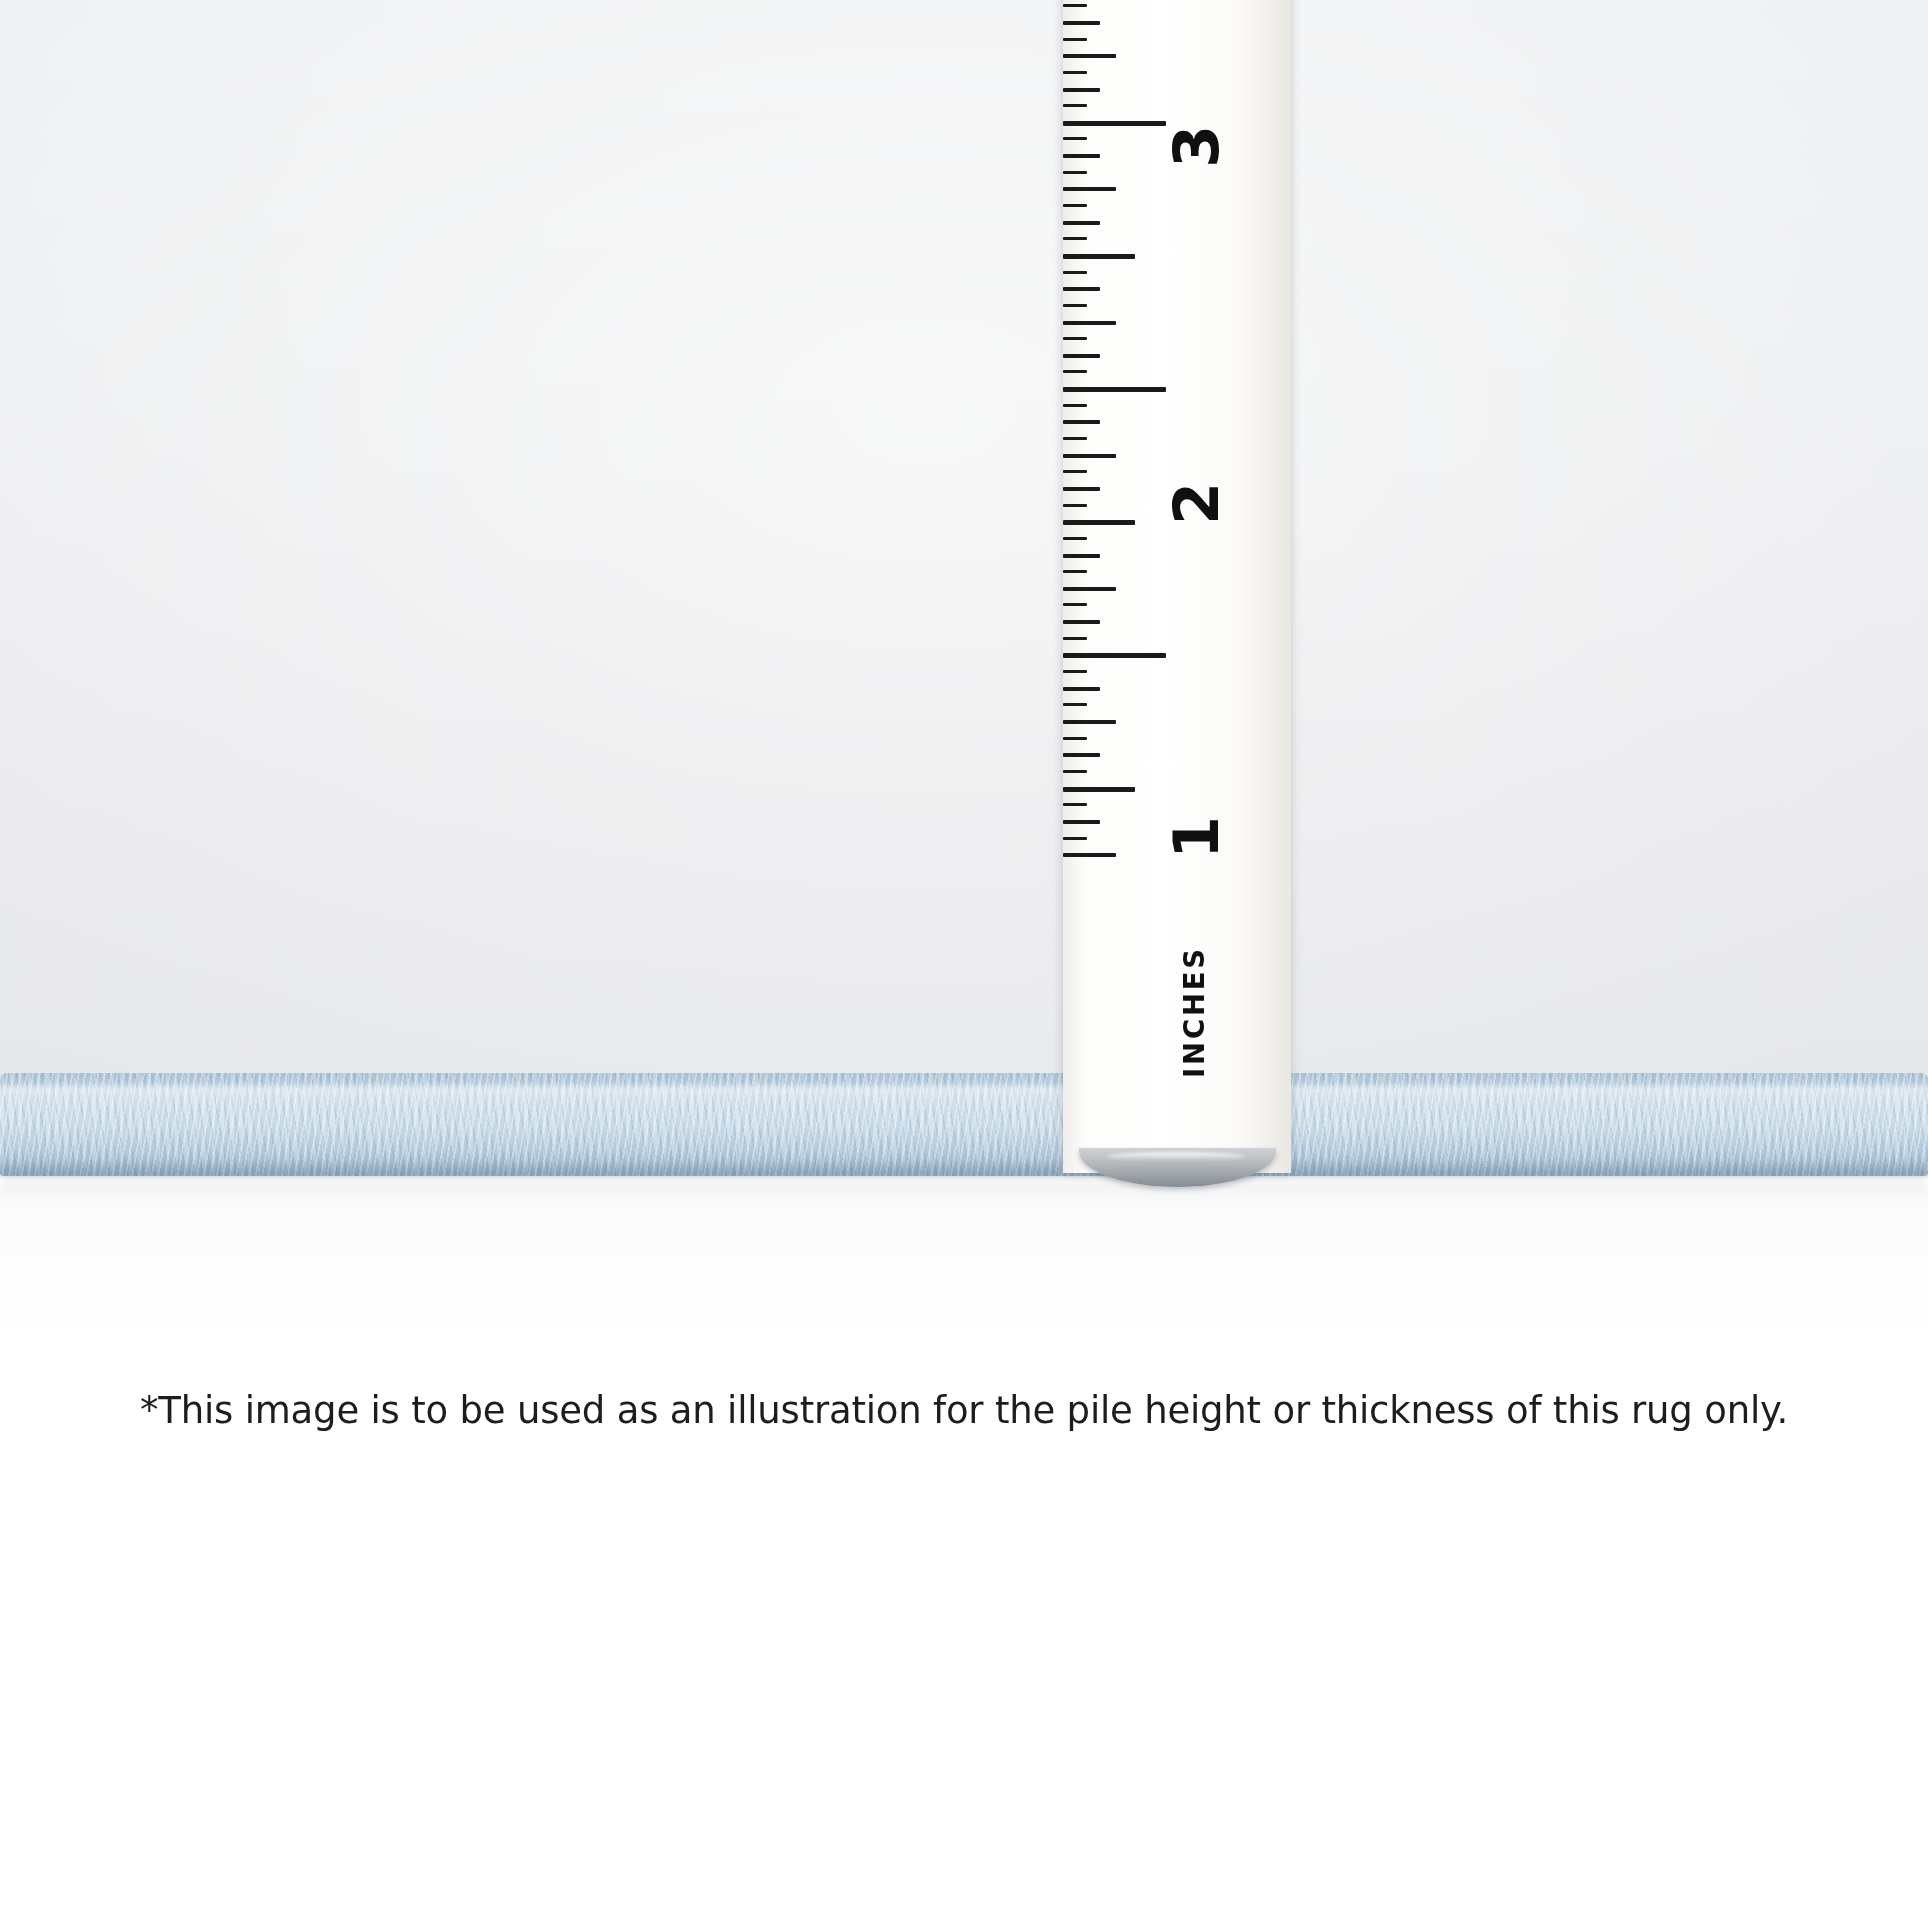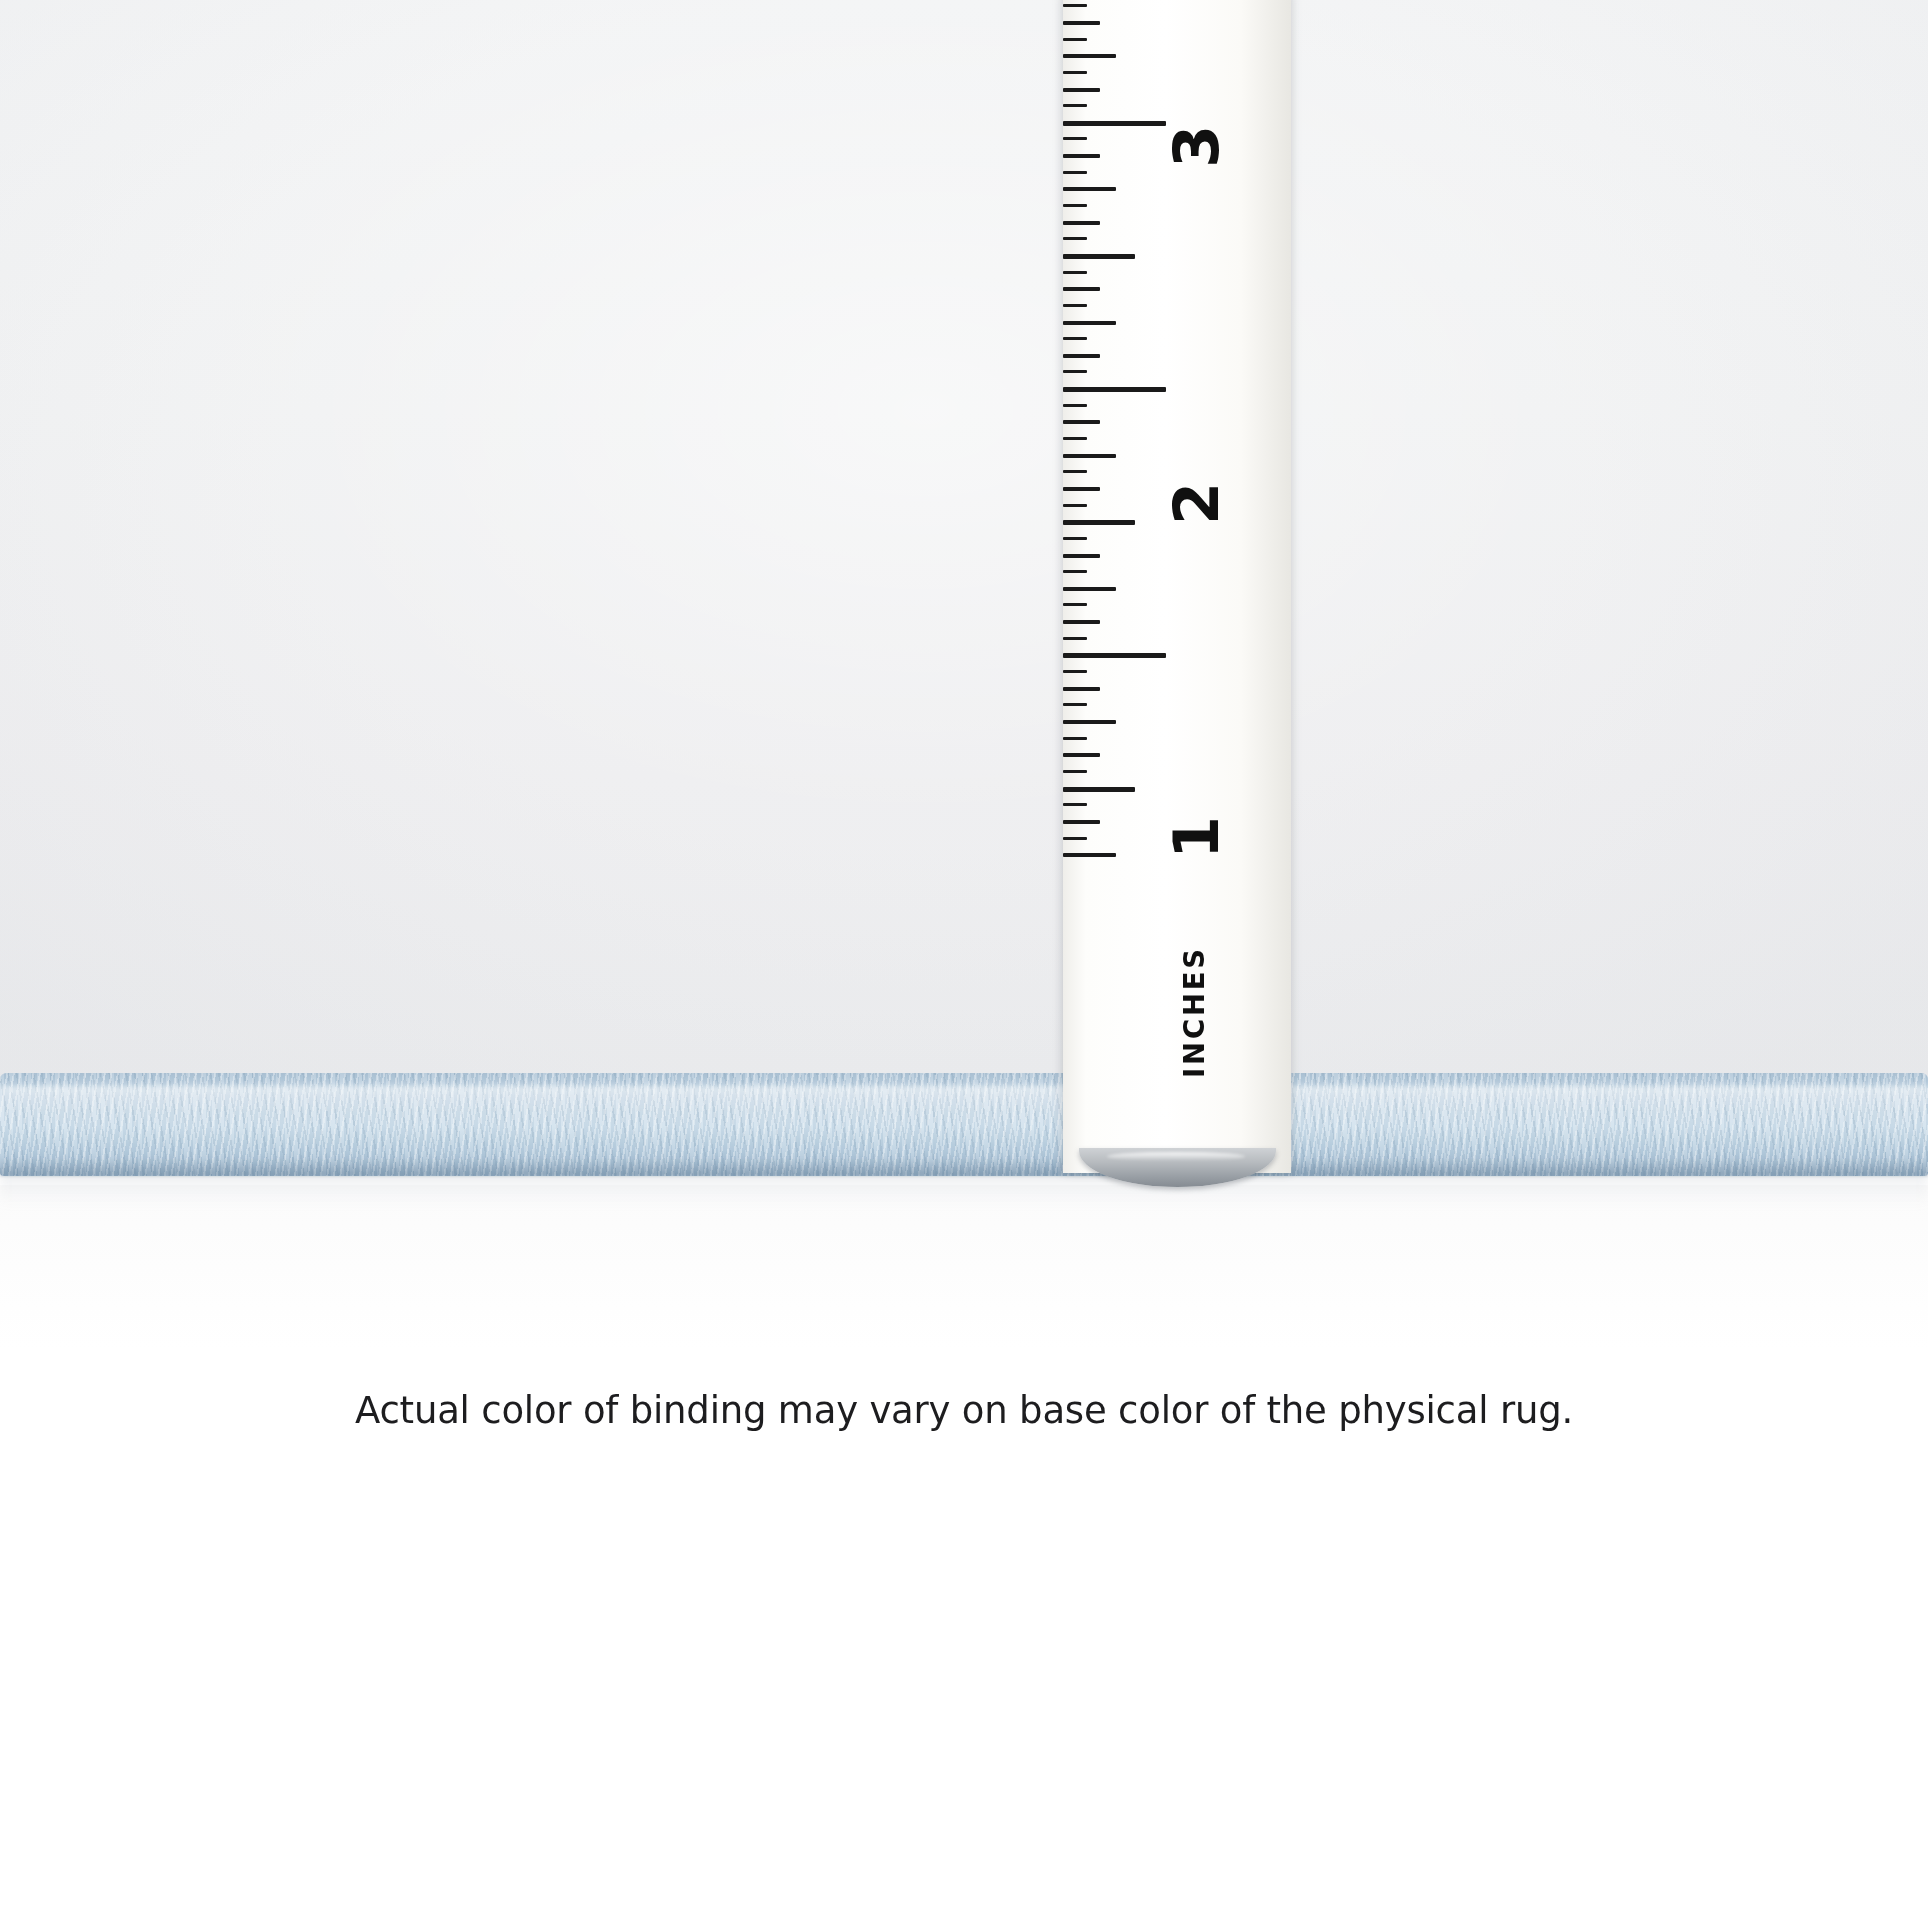--- a/index.html
+++ b/index.html
@@ -298,17 +298,17 @@
   </div>
   <div class="tape-hook"></div>
   <div class="tape-hook-hl"></div>
 
   <div class="tape-num" id="num-3" style="left:1175px; top:110px;">3</div>
   <div class="tape-num" id="num-2" style="left:1175px; top:467px;">2</div>
   <div class="tape-num" id="num-1" style="left:1175px; top:801px;">1</div>
   <div class="tape-unit" style="left:1128px; top:996px;">INCHES</div>
 
   <div class="caption">
-    <div class="caption-line">Actual color of binding may vary on base color of the physical rug.</div>
+    <div class="caption-line">*This image is to be used as an illustration for the pile height or thickness of this rug only.</div>
   </div>
 
 </div>
 
 
 </body></html>

